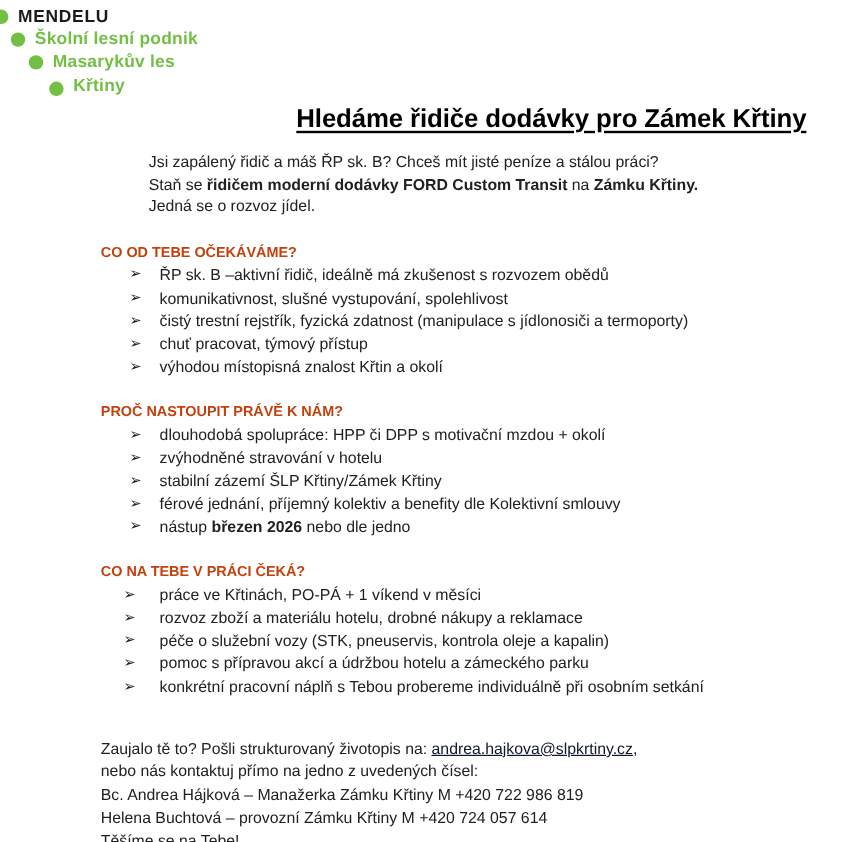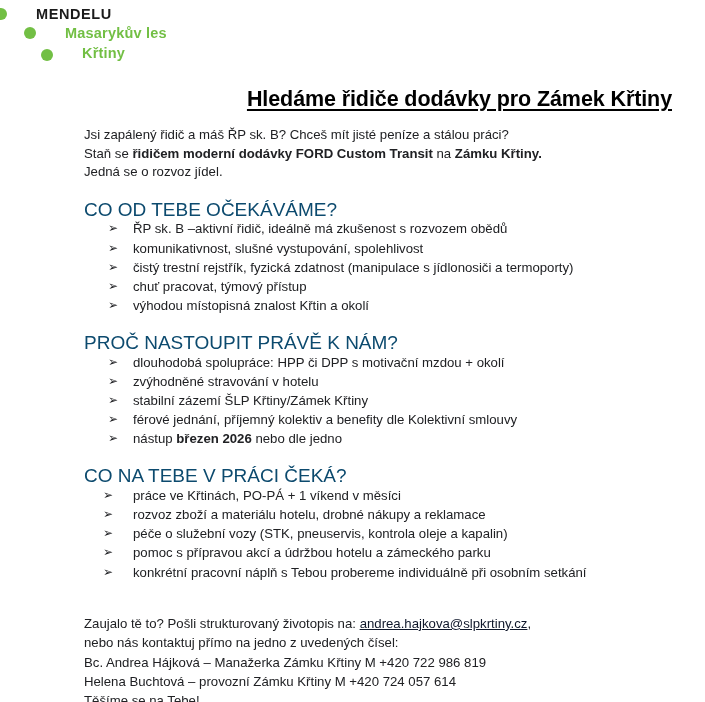--- a/index.html
+++ b/index.html
@@ -37,21 +37,20 @@
     border-radius: 50%;
     background: #72BF44;
     flex: 0 0 auto;
     margin-right: 8px;
   }
   .logo-text {
     font-size: 14.5px;
     font-weight: bold;
     letter-spacing: 0.2px;
     color: #72BF44;
-    margin-left: 21px;
   }
   .logo-line.brand .logo-text {
     color: #1b1b1b;
     letter-spacing: 0.6px;
   }
   .logo-line.l0 { margin-left: -5px; }
   .logo-line.l1 { margin-left: 9px; }
   .logo-line.l2 { margin-left: 24px; }
   .logo-line.l3 { margin-left: 41px; align-items: flex-end; }
 
@@ -75,30 +74,32 @@
     line-height: 26px;
     width: 570px;
     margin-left: 18px;
   }
 
   .intro {
     margin-top: 14px;
     font-size: 13.2px;
     line-height: 18.7px;
     color: #202124;
+    margin-left: 40px;
   }
   .intro div { white-space: nowrap; }
   .b { font-weight: bold; }
 
   .section { margin-top: 18.5px; }
   .section-heading {
-    font-size: 19px;
+    font-size: 12px;
     line-height: 18.7px;
-    color: #0c4a6e;
+    color: #c2410c;
     white-space: nowrap;
+    font-weight: bold;
   }
 
   ul.bullets {
     list-style: none;
     margin: 0;
     padding: 0;
   }
   ul.bullets li {
     position: relative;
     font-size: 13.2px;
@@ -132,20 +133,24 @@
     text-underline-offset: 1px;
   }
 </style>
 </head>
 <body>
 
 <div class="logo">
   <div class="logo-line brand l0">
     <span class="logo-dot"></span>
     <span class="logo-text">MENDELU</span>
+  </div>
+  <div class="logo-line l1">
+    <span class="logo-dot"></span>
+    <span class="logo-text">Školní lesní podnik</span>
   </div>
   <div class="logo-line l2">
     <span class="logo-dot"></span>
     <span class="logo-text">Masarykův les</span>
   </div>
   <div class="logo-line l3">
     <span class="logo-dot"></span>
     <span class="logo-text">Křtiny</span>
   </div>
 </div>

